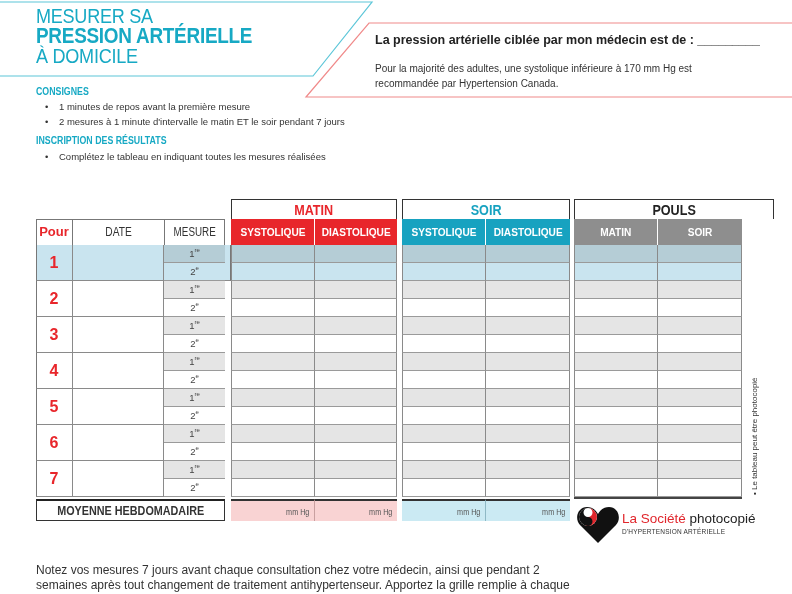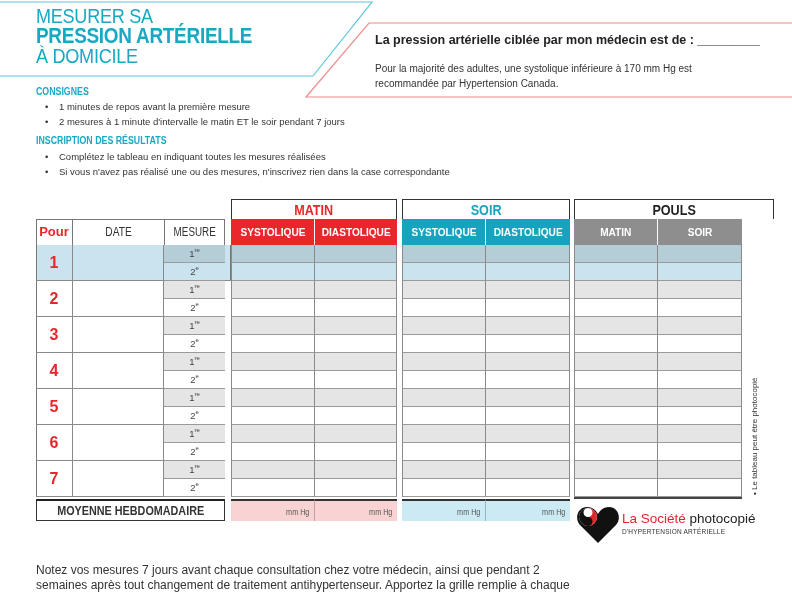--- a/index.html
+++ b/index.html
@@ -63,21 +63,20 @@
 
 <div class="section-h" style="top:86px;">CONSIGNES</div>
 <ul class="bullets" style="top:99px;">
   <li>1 minutes de repos avant la première mesure</li>
   <li>2 mesures à 1 minute d'intervalle le matin ET le soir pendant 7 jours</li>
 </ul>
 
 <div class="section-h" style="top:135px;">INSCRIPTION DES RÉSULTATS</div>
 <ul class="bullets" style="top:149px;">
   <li>Complétez le tableau en indiquant toutes les mesures réalisées</li>
-  <li>Si vous n'avez pas réalisé une ou des mesures, n'inscrivez rien dans la case correspondante</li>
 </ul>
 
 <div>
   <div style="position:absolute;left:36px;top:219px;width:189px;height:26px;border:1px solid #777;border-bottom:none;background:#fff;"></div>
   <div style="position:absolute;left:36px;top:219px;width:36px;height:26px;line-height:26px;text-align:center;color:#e8262b;font-weight:bold;font-size:13px;">Pour</div>
   <div style="position:absolute;left:72px;top:219px;width:92px;height:26px;line-height:26px;text-align:center;color:#333;font-size:12px;border-left:1px solid #777;"><span style="display:inline-block;transform:scaleX(0.85);">DATE</span></div>
   <div style="position:absolute;left:164px;top:219px;width:61px;height:26px;line-height:26px;text-align:center;color:#333;font-size:12px;border-left:1px solid #777;"><span style="display:inline-block;transform:scaleX(0.82);">MESURE</span></div>
 </div>
 
 <div class="hdr-top" style="left:231px;top:199px;width:166px;color:#e8262b;"><span>MATIN</span></div>

